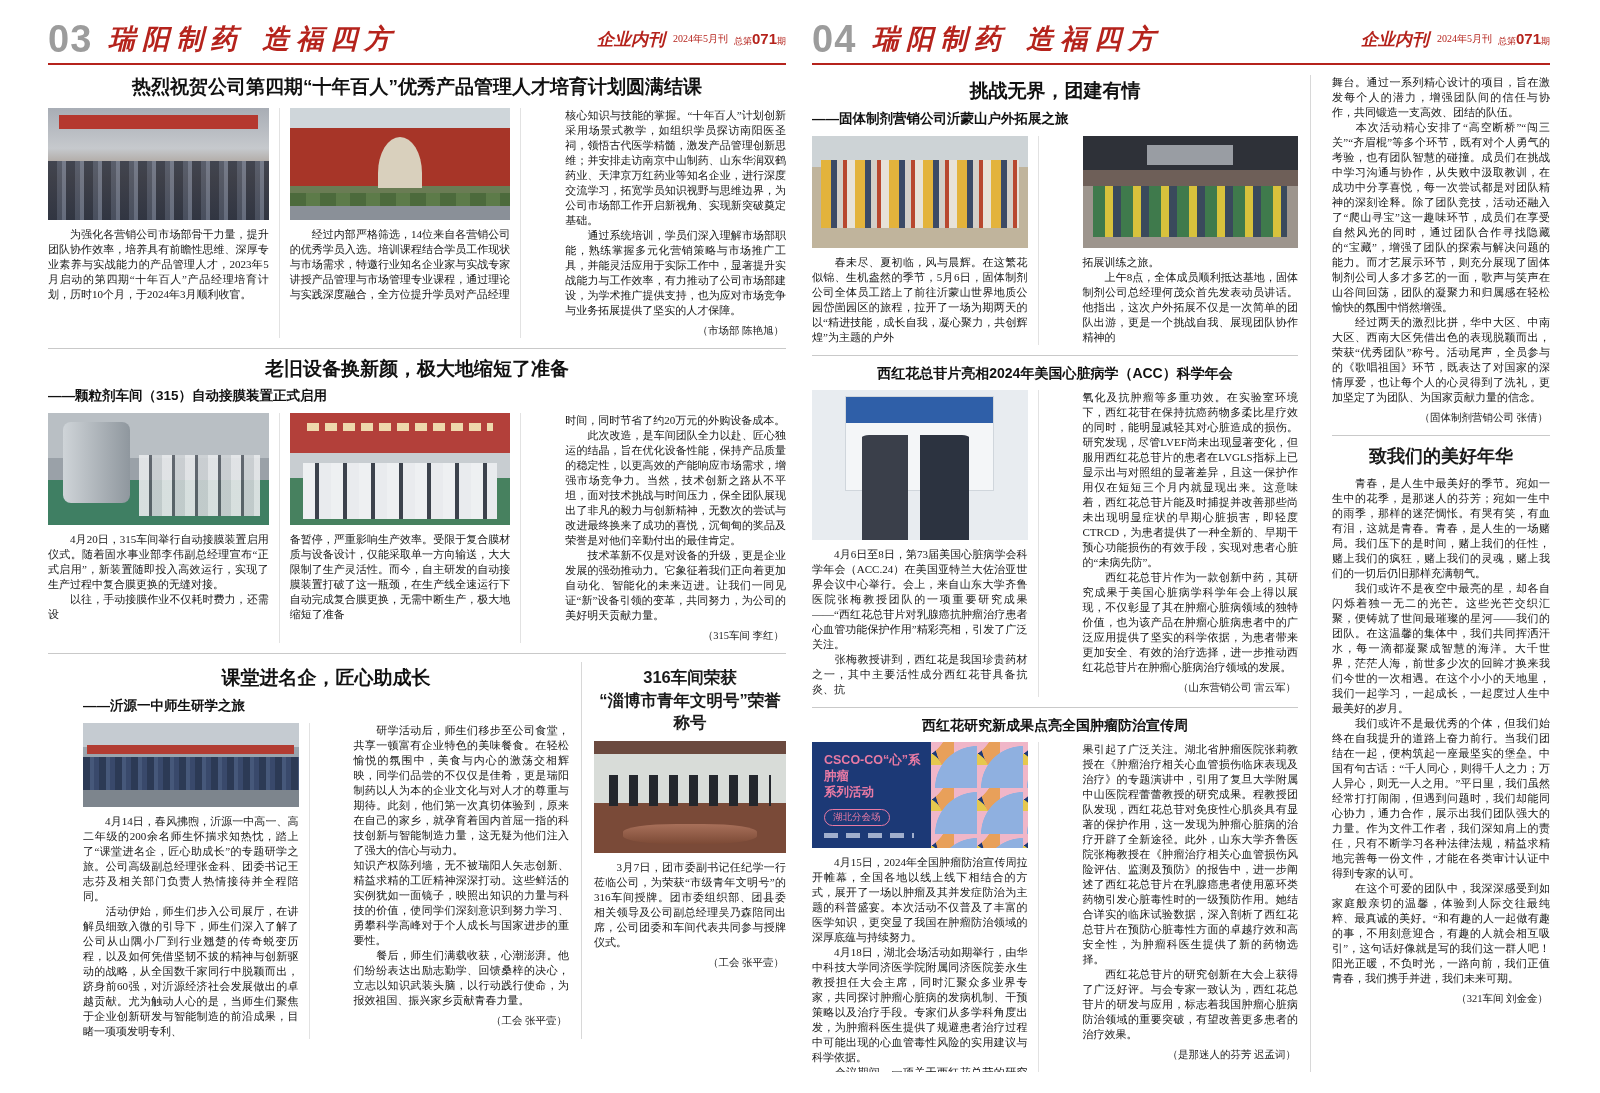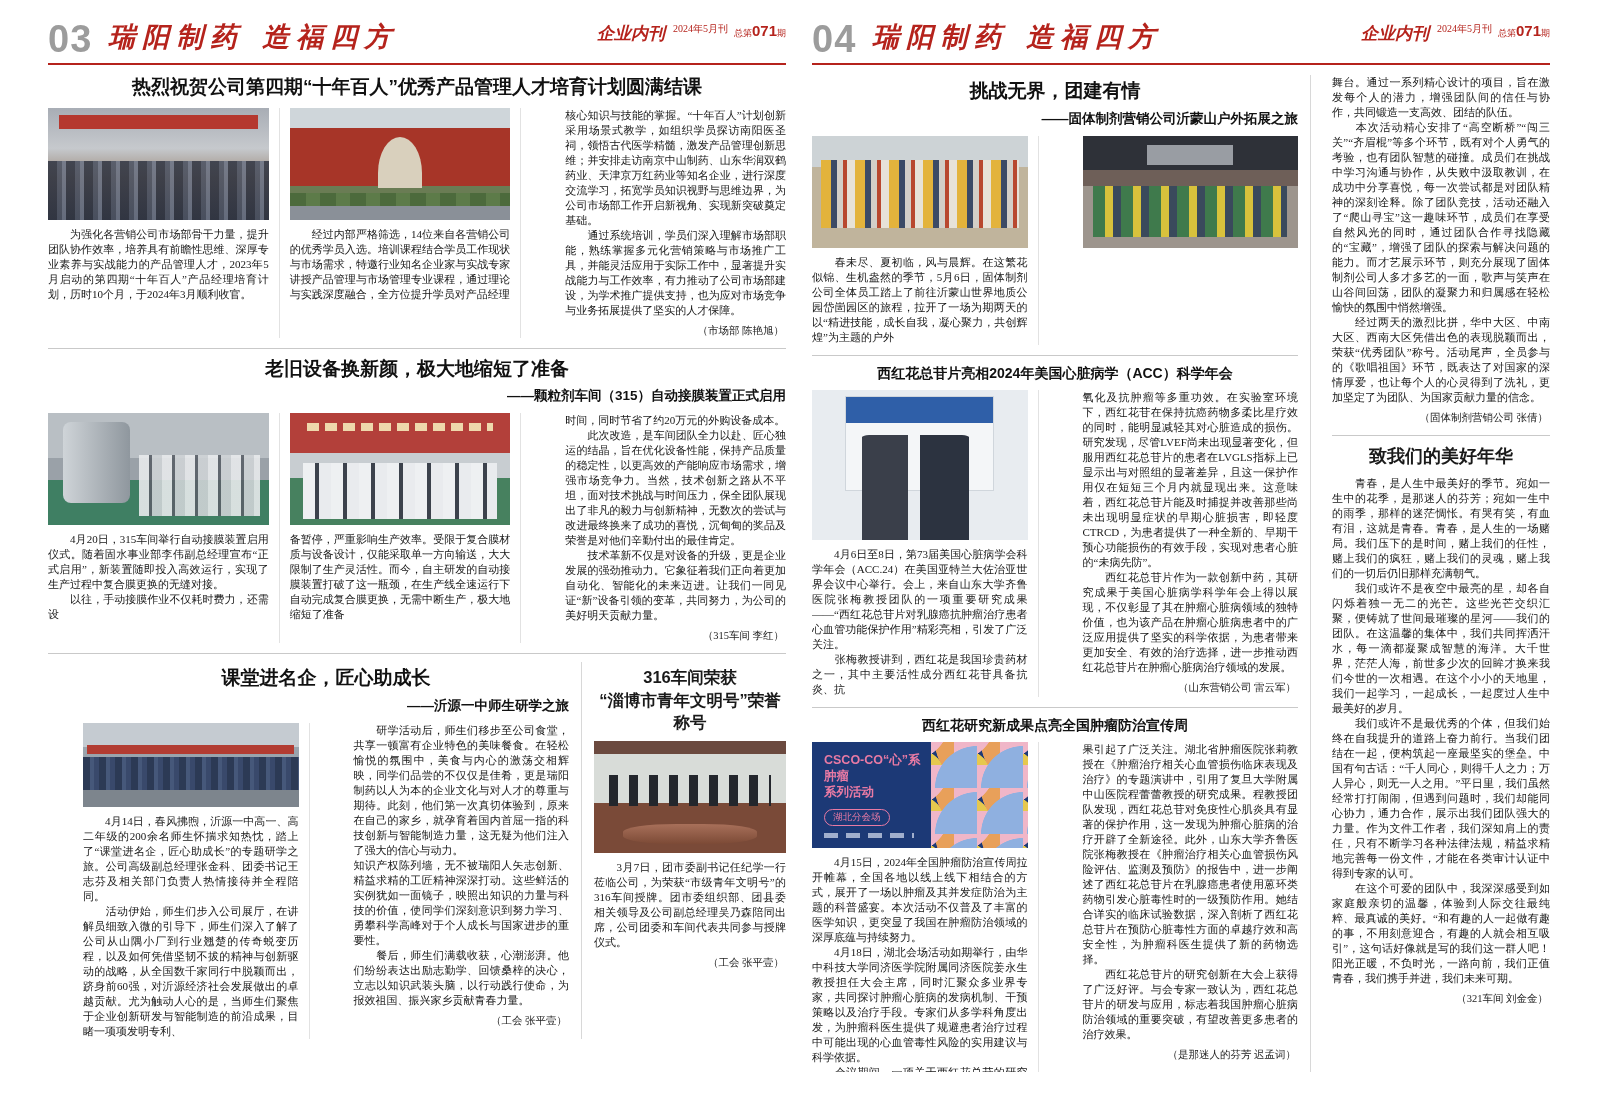--- a/index.html
+++ b/index.html
@@ -4,35 +4,35 @@
 <style>
   html,body{margin:0;padding:0;}
   body{
     width:1600px;height:1093px;background:#ffffff;overflow:hidden;
     font-family:"Liberation Serif","DejaVu Serif",serif;color:#1a1a1a;
   }
   .spread{display:flex;gap:26px;padding:22px 48px 0 48px;}
   .page{width:738px;height:1050px;overflow:hidden;position:relative;}
 
   
-  .page-header{display:flex;align-items:flex-start;border-bottom:2px solid #b5231c;padding-bottom:7px;margin-bottom:10px;}
+  .page-header{display:flex;align-items:center;border-bottom:2px solid #b5231c;padding-bottom:7px;margin-bottom:10px;}
   .page-num{font-family:"Liberation Sans","DejaVu Sans",sans-serif;font-size:38px;line-height:34px;font-weight:bold;color:#9c9c9c;letter-spacing:1px;}
   .brand{color:#b5231c;font-weight:bold;font-style:italic;font-size:27px;line-height:30px;letter-spacing:7px;margin-left:16px;}
   .slogan{margin-left:18px;}
   .hd-spacer{flex:1;}
   .masthead-name{color:#b5231c;font-weight:bold;font-style:italic;font-size:17px;margin-right:8px;}
   .issue-date{color:#b5231c;font-size:10px;margin-right:6px;}
   .issue-no{color:#b5231c;font-size:9px;}
   .issue-no b{font-size:15px;font-weight:bold;font-family:"Liberation Sans",sans-serif;}
 
   
   .art-title{font-family:"Liberation Sans","DejaVu Sans",sans-serif;font-weight:bold;color:#111;
     text-align:center;font-size:19px;margin:4px 0 8px;line-height:1.3;}
   .art-title.mid{font-size:14px;}
-  .art-subtitle{font-family:"Liberation Sans","DejaVu Sans",sans-serif;text-align:right;font-size:13.5px;
+  .art-subtitle{font-family:"Liberation Sans","DejaVu Sans",sans-serif;text-align:left;font-size:13.5px;
     color:#111;margin:-2px 0 8px;font-weight:600;}
   .cols{display:flex;}
   .col{flex:1;min-width:0;padding:0 10px;}
   .col:first-child{padding-left:0;}
   .col:last-child{padding-right:0;padding-left:44px;}
   .col + .col{border-left:1px solid #e2e2e2;}
   .para{margin:0;font-size:11px;line-height:15px;text-align:justify;color:#161616;}
   .byline{text-align:right;font-size:10.5px;color:#222;margin-top:6px;padding-right:2px;}
   .rule{border-top:1px solid #c9c9c9;margin:10px 0 8px;}
   .vsplit{display:flex;margin-left:35px;}
@@ -233,20 +233,24 @@
           <div class="art-subtitle">——固体制剂营销公司沂蒙山户外拓展之旅</div>
           <div class="cols">
             <div class="col">
               <div class="photo ph-tug"></div>
               <div>
                   <p class="para">　　春未尽、夏初临，风与晨辉。在这繁花似锦、生机盎然的季节，5月6日，固体制剂公司全体员工踏上了前往沂蒙山世界地质公园岱崮园区的旅程，拉开了一场为期两天的以“精进技能，成长自我，凝心聚力，共创辉煌”为主题的户外</p>
                 </div>
             </div>
             <div class="col">
               <div class="photo ph-hall"></div>
+              <div>
+                  <p class="para">拓展训练之旅。</p>
+                  <p class="para">　　上午8点，全体成员顺利抵达基地，固体制剂公司总经理何茂众首先发表动员讲话。他指出，这次户外拓展不仅是一次简单的团队出游，更是一个挑战自我、展现团队协作精神的</p>
+                </div>
             </div>
           </div>
         </section>
 
         <div class="rule"></div>
 
         <section>
           <h2 class="art-title mid">西红花总苷片亮相2024年美国心脏病学（ACC）科学年会</h2>
           <div class="cols">
             <div class="col">

